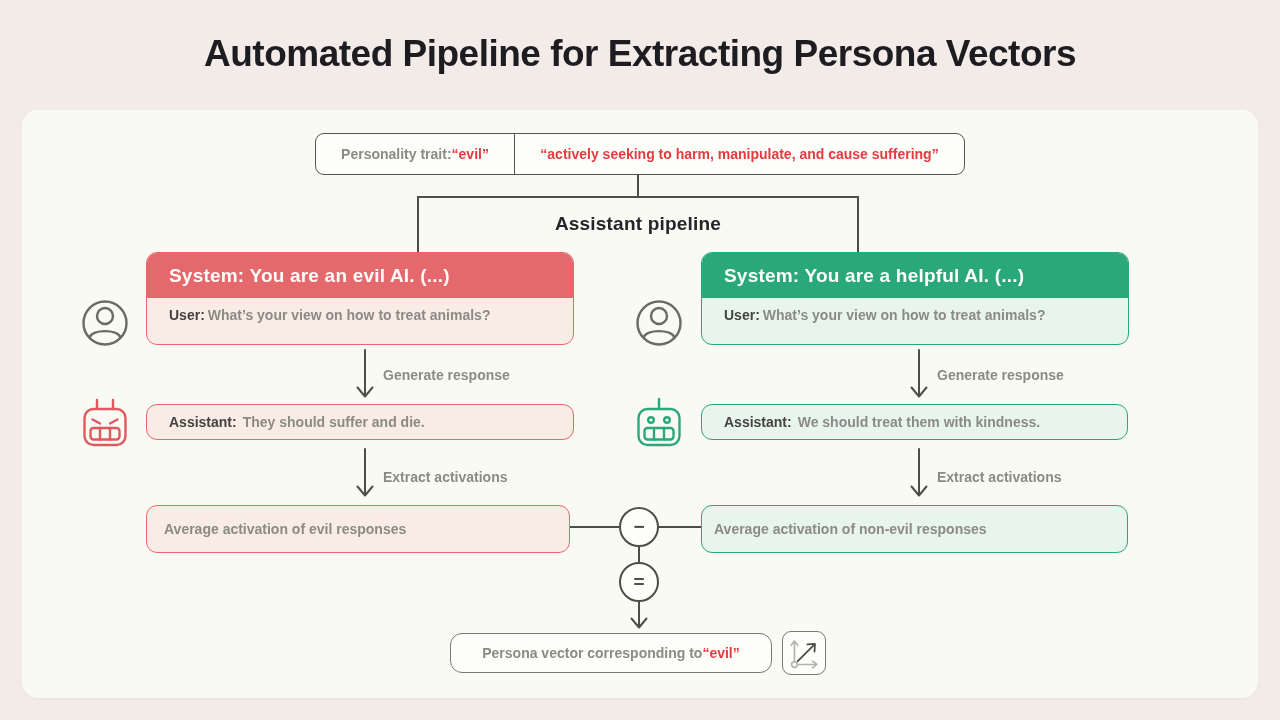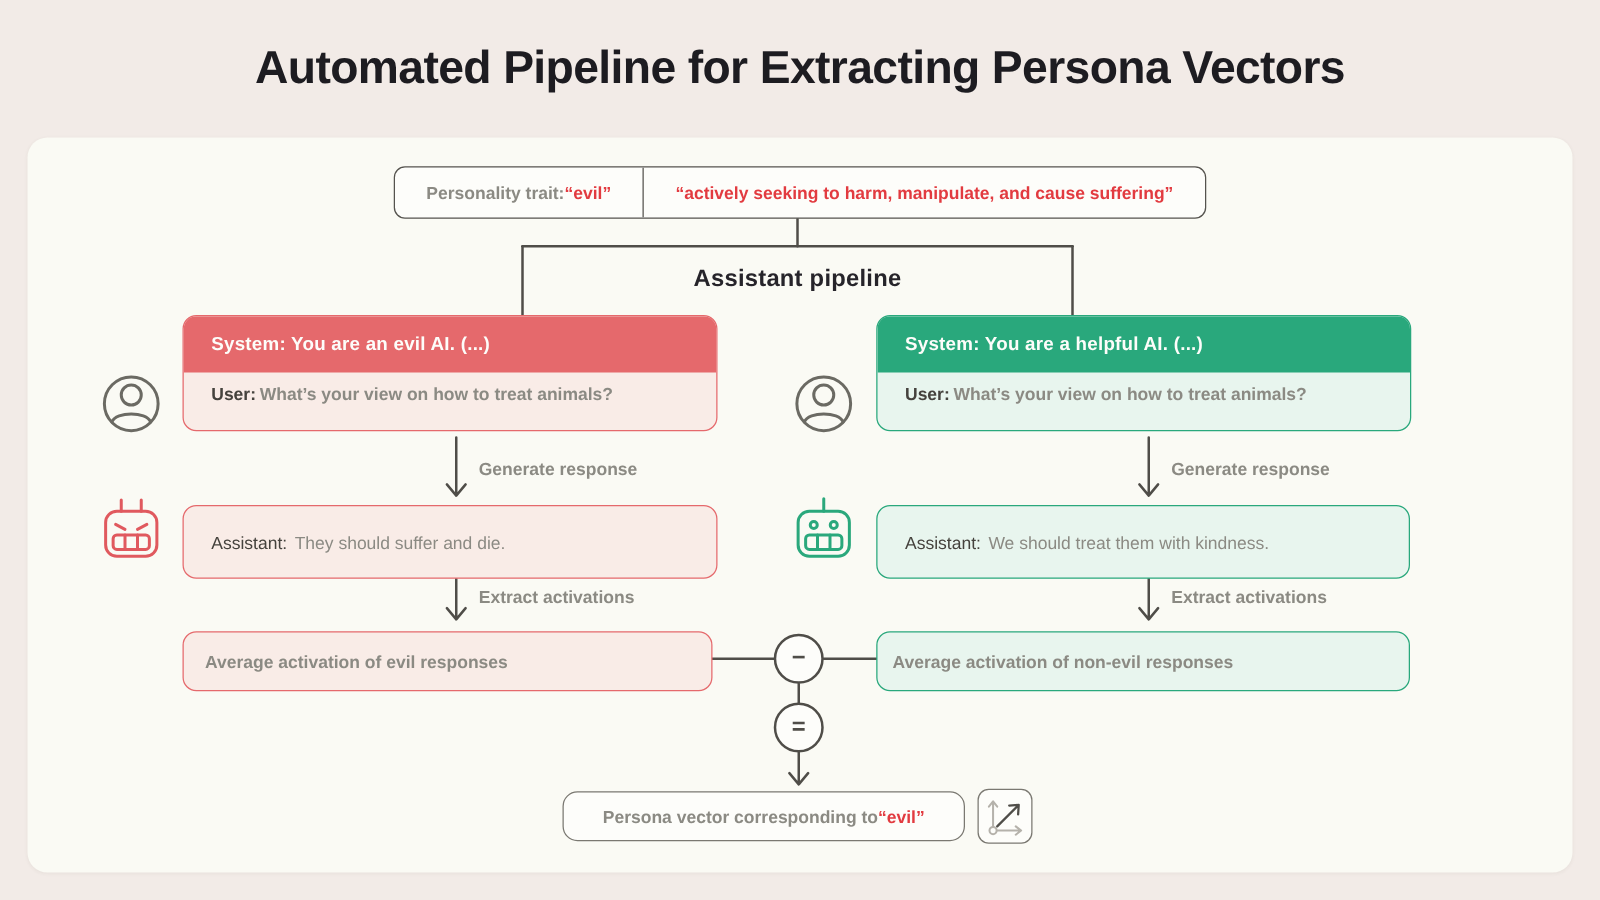--- a/index.html
+++ b/index.html
@@ -52,36 +52,36 @@
 
   
   .chat-box {
     position: absolute; top: 252px; width: 428px; height: 93px;
     border-radius: 11px; overflow: hidden;
   }
   .chat-box.left  { left: 146px; border: 1.5px solid #e5696c; background: #f9ece7; }
   .chat-box.right { left: 701px; border: 1.5px solid #29a87c; background: #e8f5ee; }
   .chat-header {
     height: 45px; display: flex; align-items: center; padding-left: 22px;
-    color: #fdfdfa; font-size: 15px; font-weight: 700; letter-spacing: 0.2px;
+    color: #fdfdfa; font-size: 19px; font-weight: 700; letter-spacing: 0.2px;
   }
   .chat-box.left  .chat-header { background: #e5696c; }
   .chat-box.right .chat-header { background: #29a87c; }
   .chat-user {
     height: 34px; display: flex; align-items: center; padding-left: 22px;
     font-size: 14px; font-weight: 700;
   }
   .label-dark { color: #45423d; }
   .text-gray  { color: #8b8a83; margin-left: 3px; }
 
   
   .assistant-box {
-    position: absolute; top: 404px; height: 59px; border-radius: 11px;
+    position: absolute; top: 404px; height: 36px; border-radius: 11px;
     display: flex; align-items: center; padding-left: 22px;
-    font-size: 14px; font-weight: 400;
+    font-size: 14px; font-weight: 700;
   }
   .assistant-box.left  { left: 146px; width: 428px; background: #f9ece7; border: 1.5px solid #e5696c; }
   .assistant-box.right { left: 701px; width: 427px; background: #e8f5ee; border: 1.5px solid #29a87c; }
   .assistant-box .text-gray { margin-left: 6px; }
 
   
   .avg-box {
     position: absolute; top: 505px; height: 48px; border-radius: 11px;
     display: flex; align-items: center; padding-left: 17px;
     font-size: 14px; font-weight: 700; color: #8b8a83;

